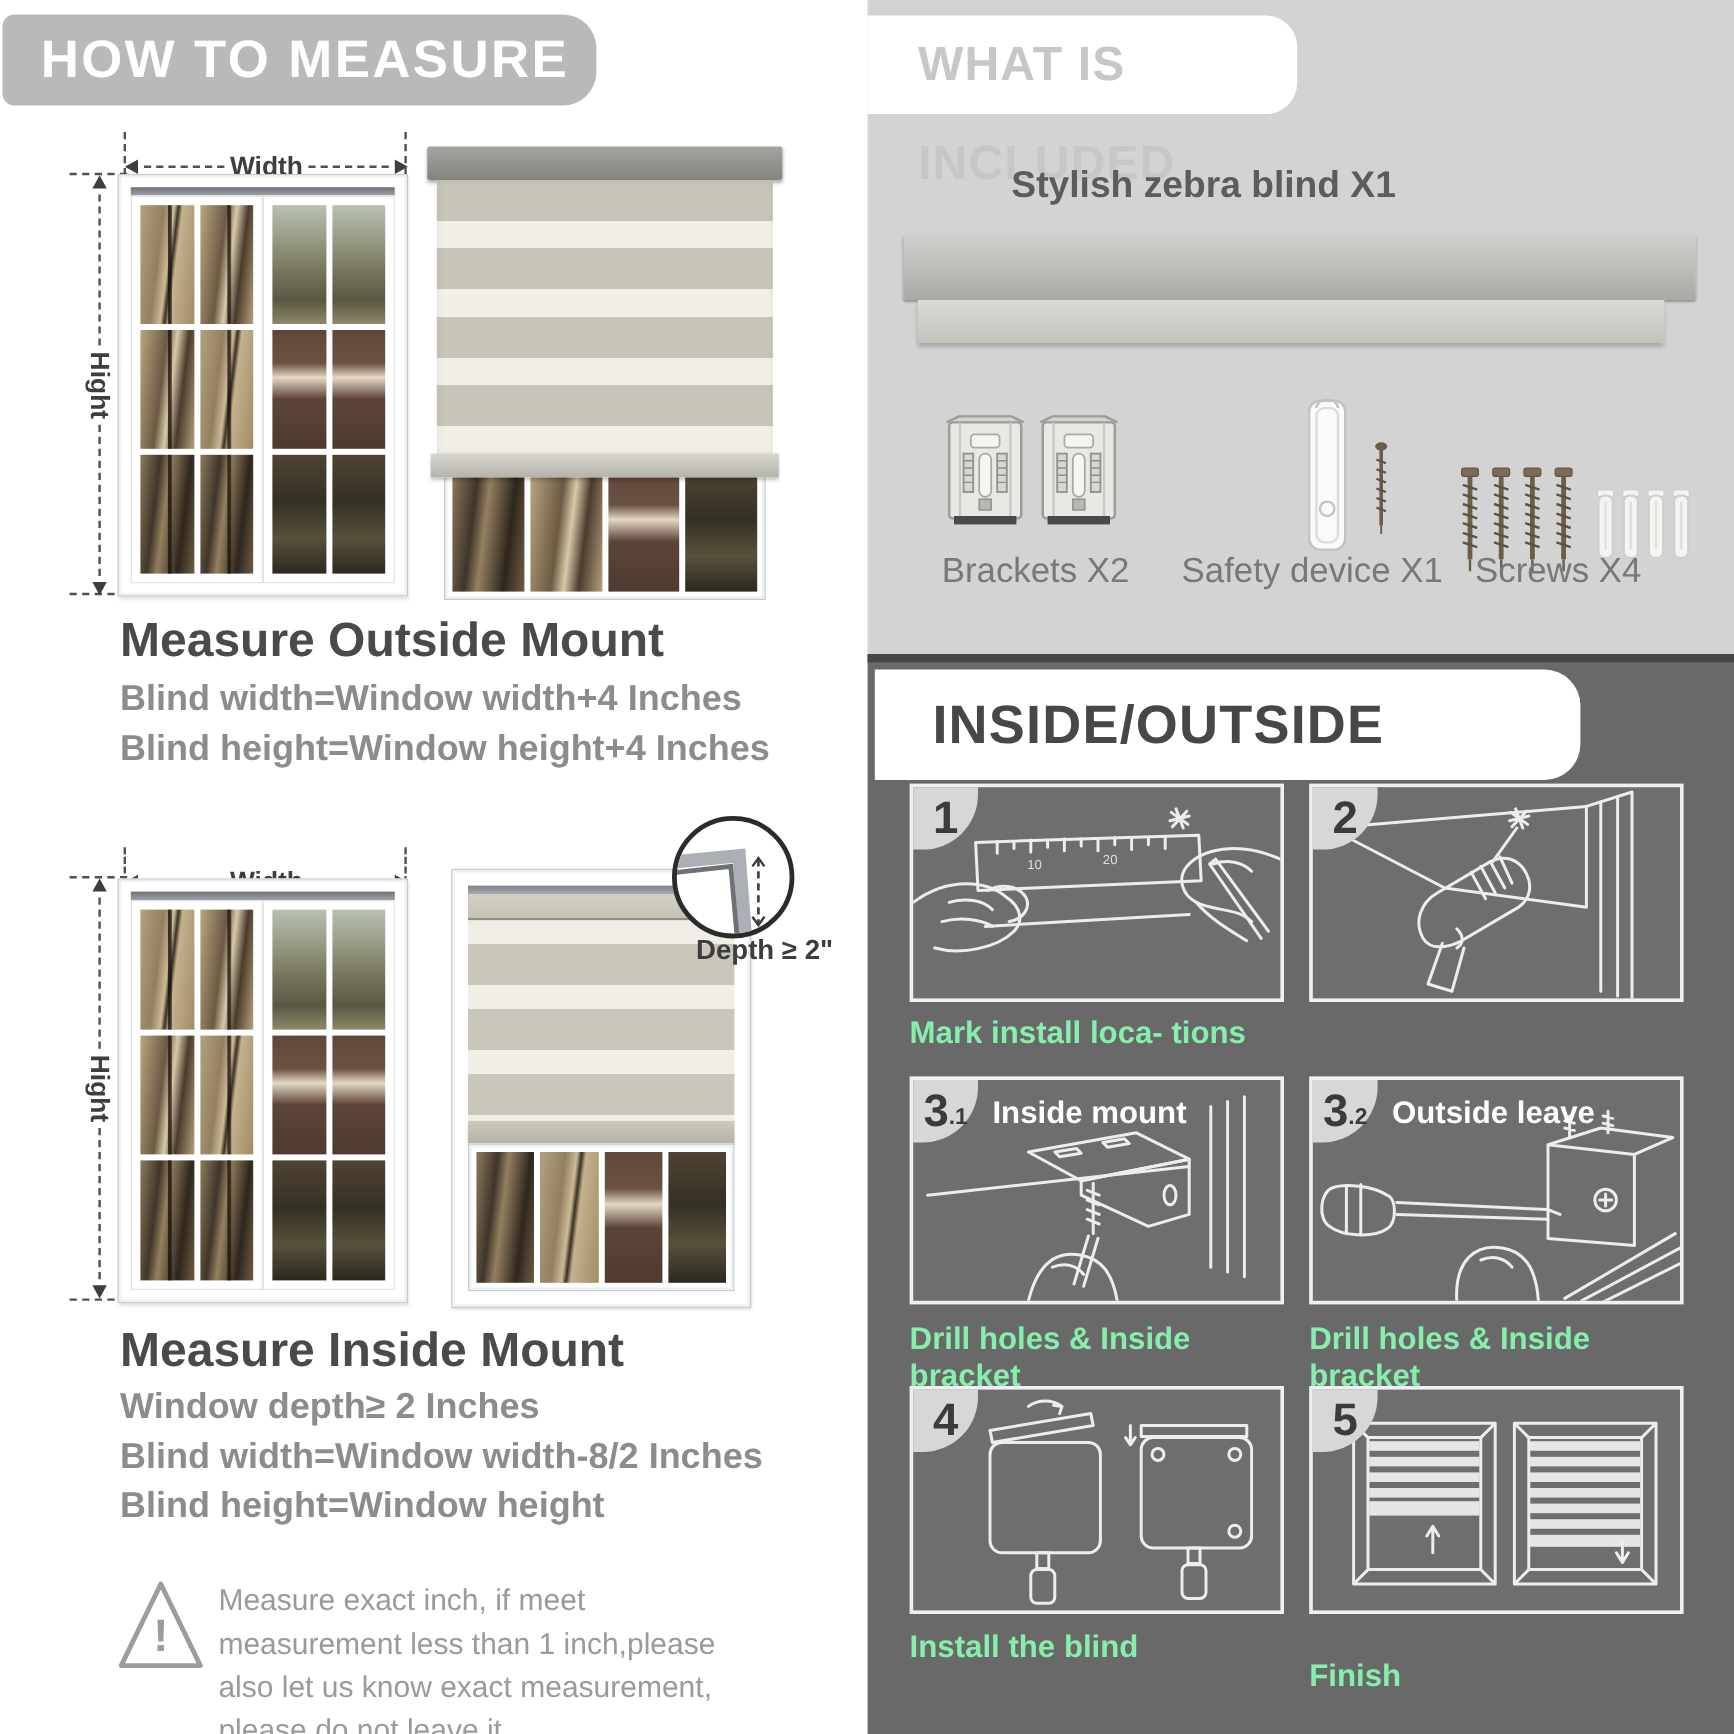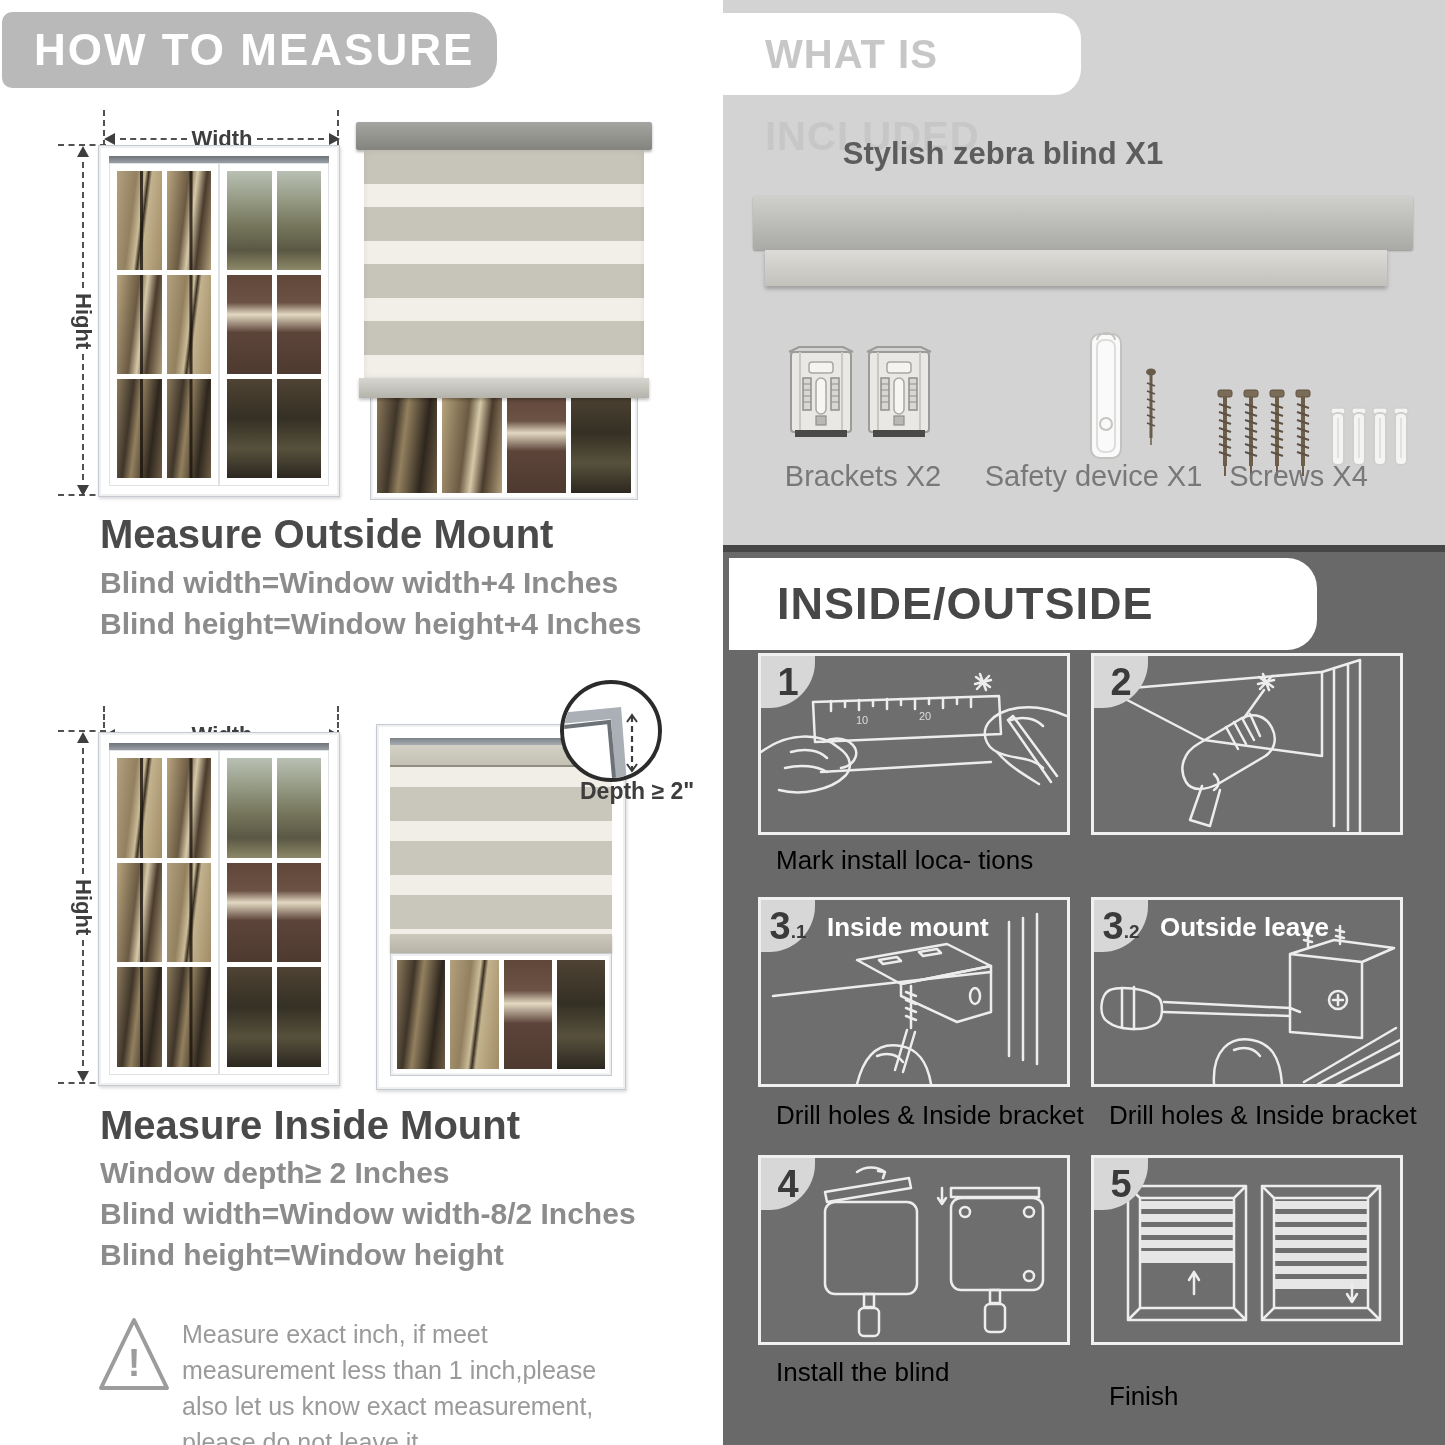--- a/index.html
+++ b/index.html
@@ -84,21 +84,21 @@
   .dark-top{left:0;top:0;width:722px;height:7px;background:#464646;}
   .iom-box{left:6px;top:13px;width:588px;height:92px;background:#ffffff;border-radius:0 30px 30px 0;}
   .iom-text{color:#474747;font-size:45px;font-weight:bold;letter-spacing:1px;line-height:92px;padding-left:48px;}
 
   .step-panel{border:3px solid #f0f0f0;background:#6e6e6e;box-sizing:border-box;}
   .step-badge{position:absolute;left:0;top:0;width:54px;height:52px;background:#d7d7d7;
     border-radius:0 0 46px 0;color:#3b3b3b;display:flex;align-items:center;justify-content:center;z-index:2;}
   .badge-num{font-size:38px;font-weight:bold;line-height:1;}
   .badge-sub{font-size:19px;font-weight:bold;align-self:flex-end;margin-bottom:9px;}
   .panel-title{position:absolute;left:66px;top:12px;font-size:26px;font-weight:bold;color:#ffffff;z-index:2;}
-  .step-caption{font-size:26px;font-weight:normal;color:#000000;margin-left:18px;}
+  .step-caption{font-size:26px;font-weight:bold;color:#86efac;}
   .step-art{position:absolute;inset:0;width:100%;height:100%;}
   .ln{stroke:#ededed;stroke-width:2.5;fill:none;stroke-linecap:round;stroke-linejoin:round;}
   .fillw{fill:#e6e6e6;stroke:none;}
 </style>
 </head>
 <body>
 
 <div class="abs how-header">
   <span>HOW TO MEASURE</span>
 </div>

